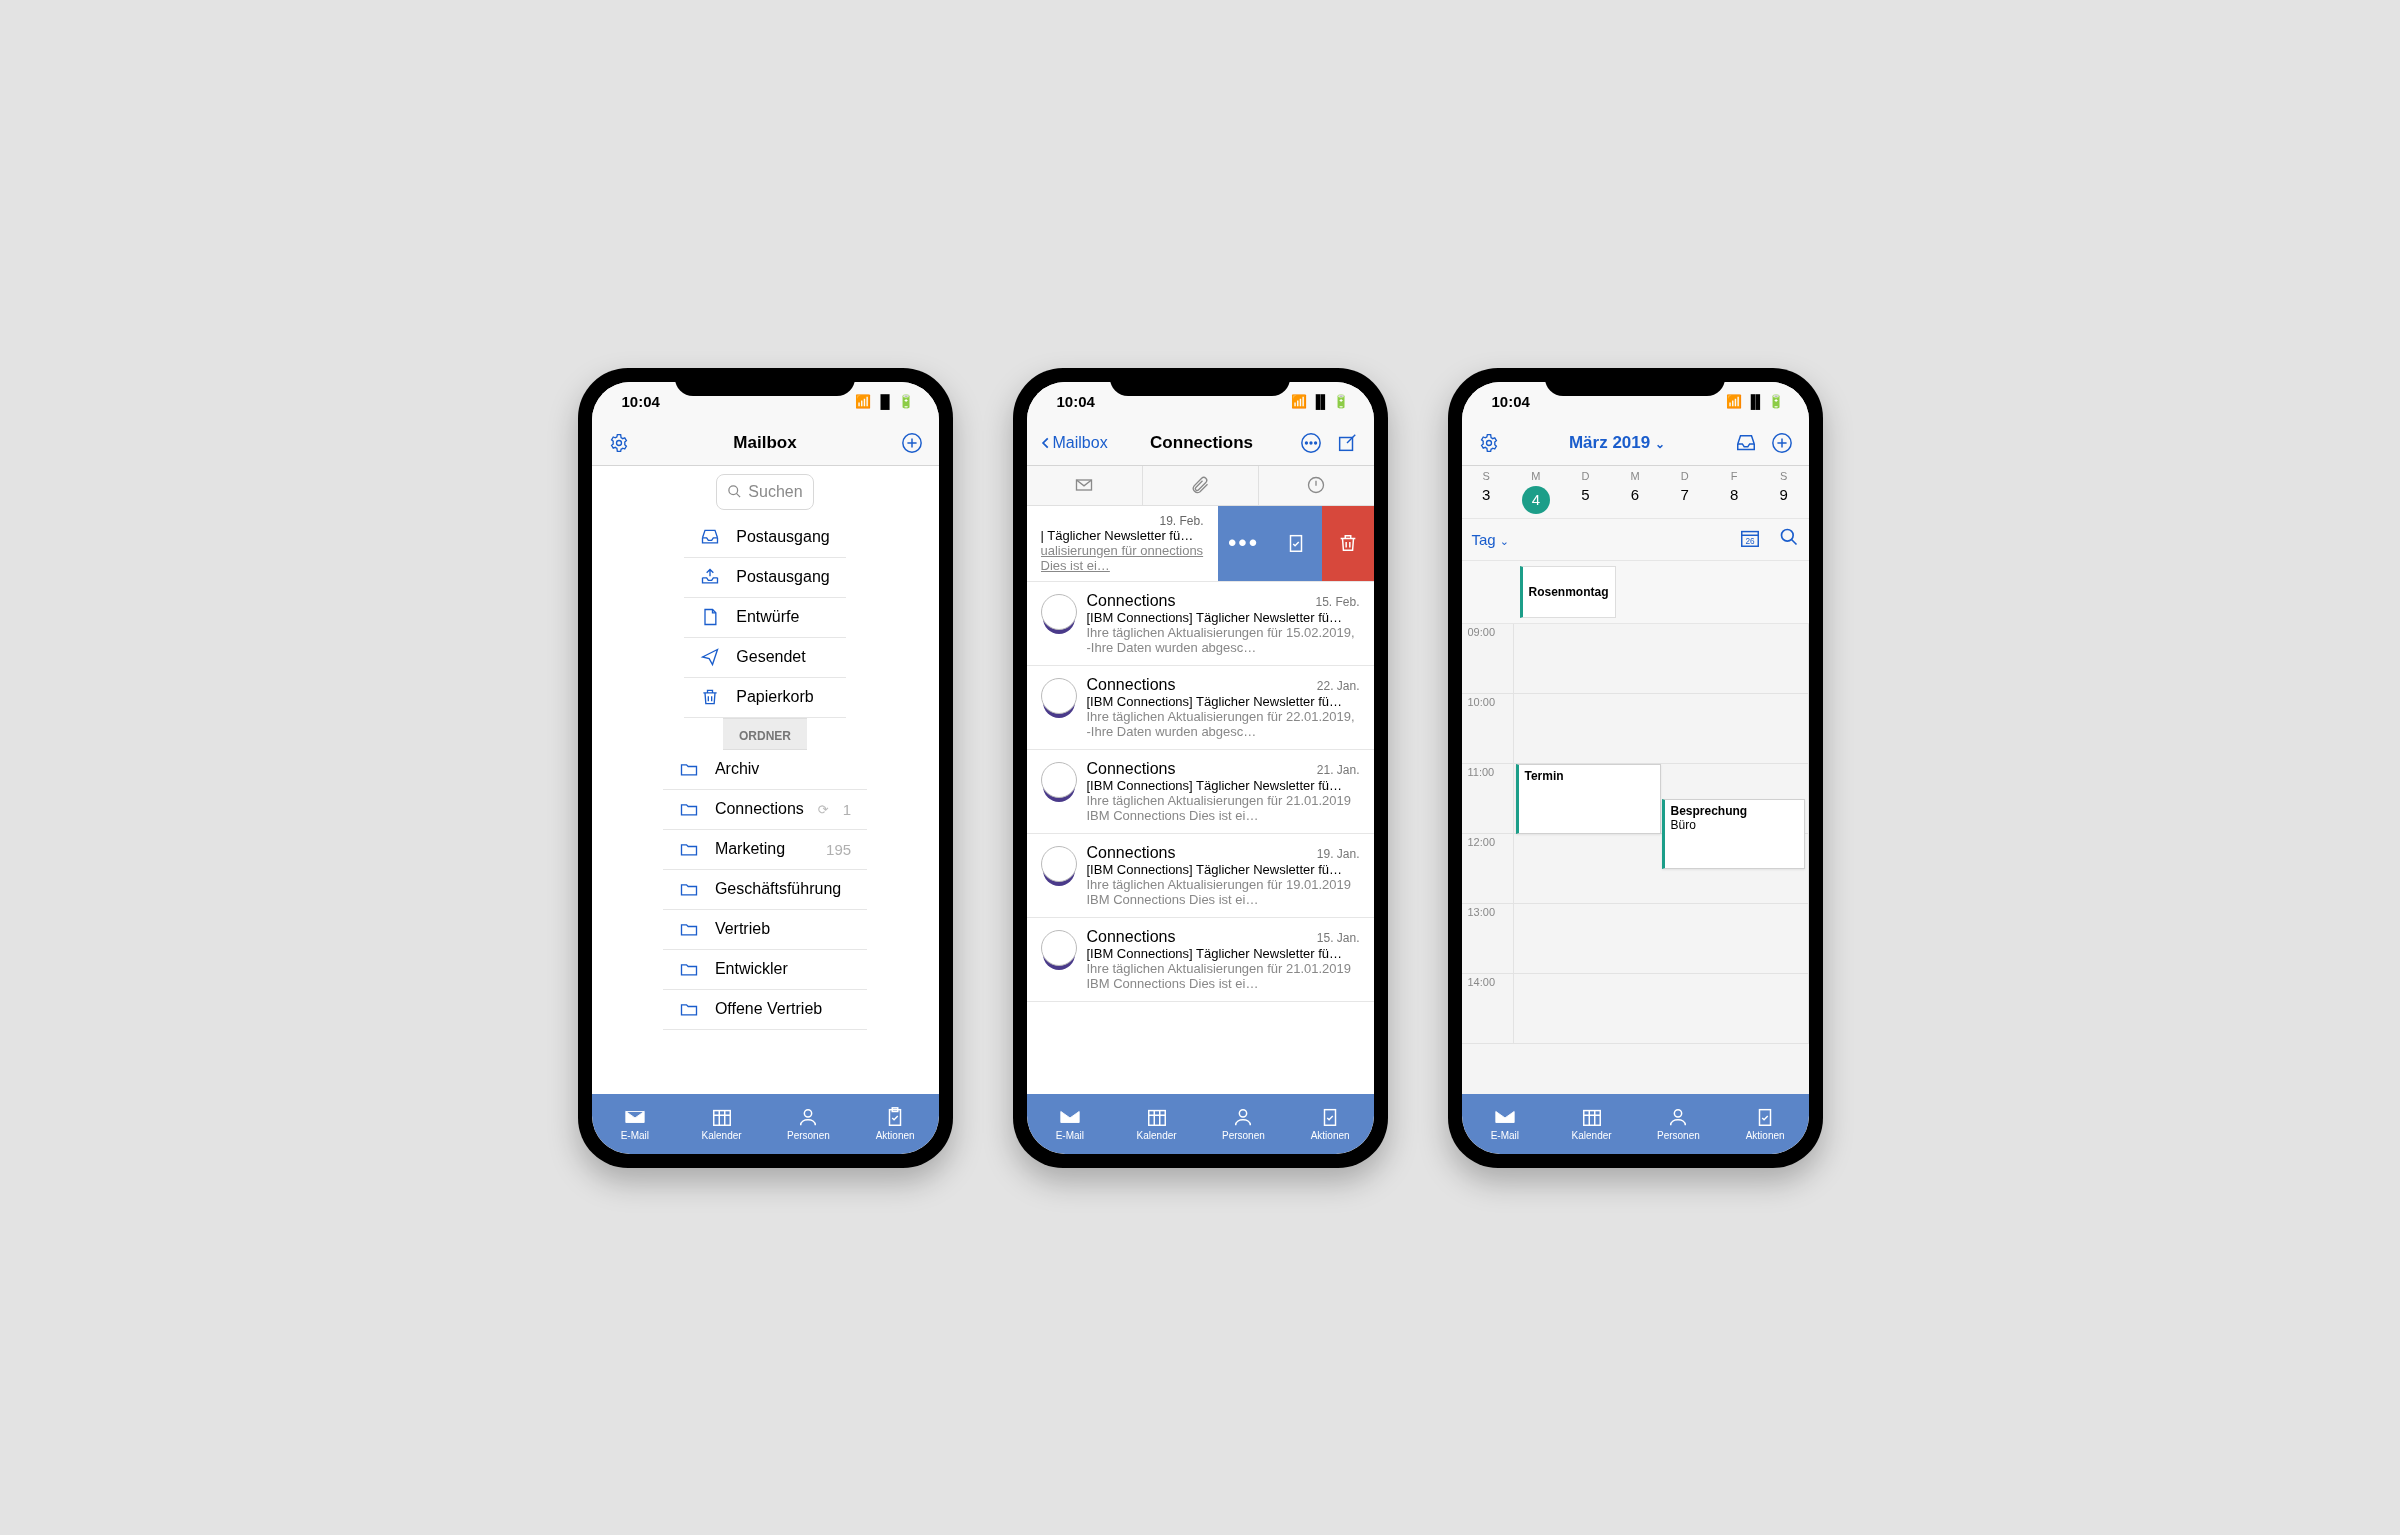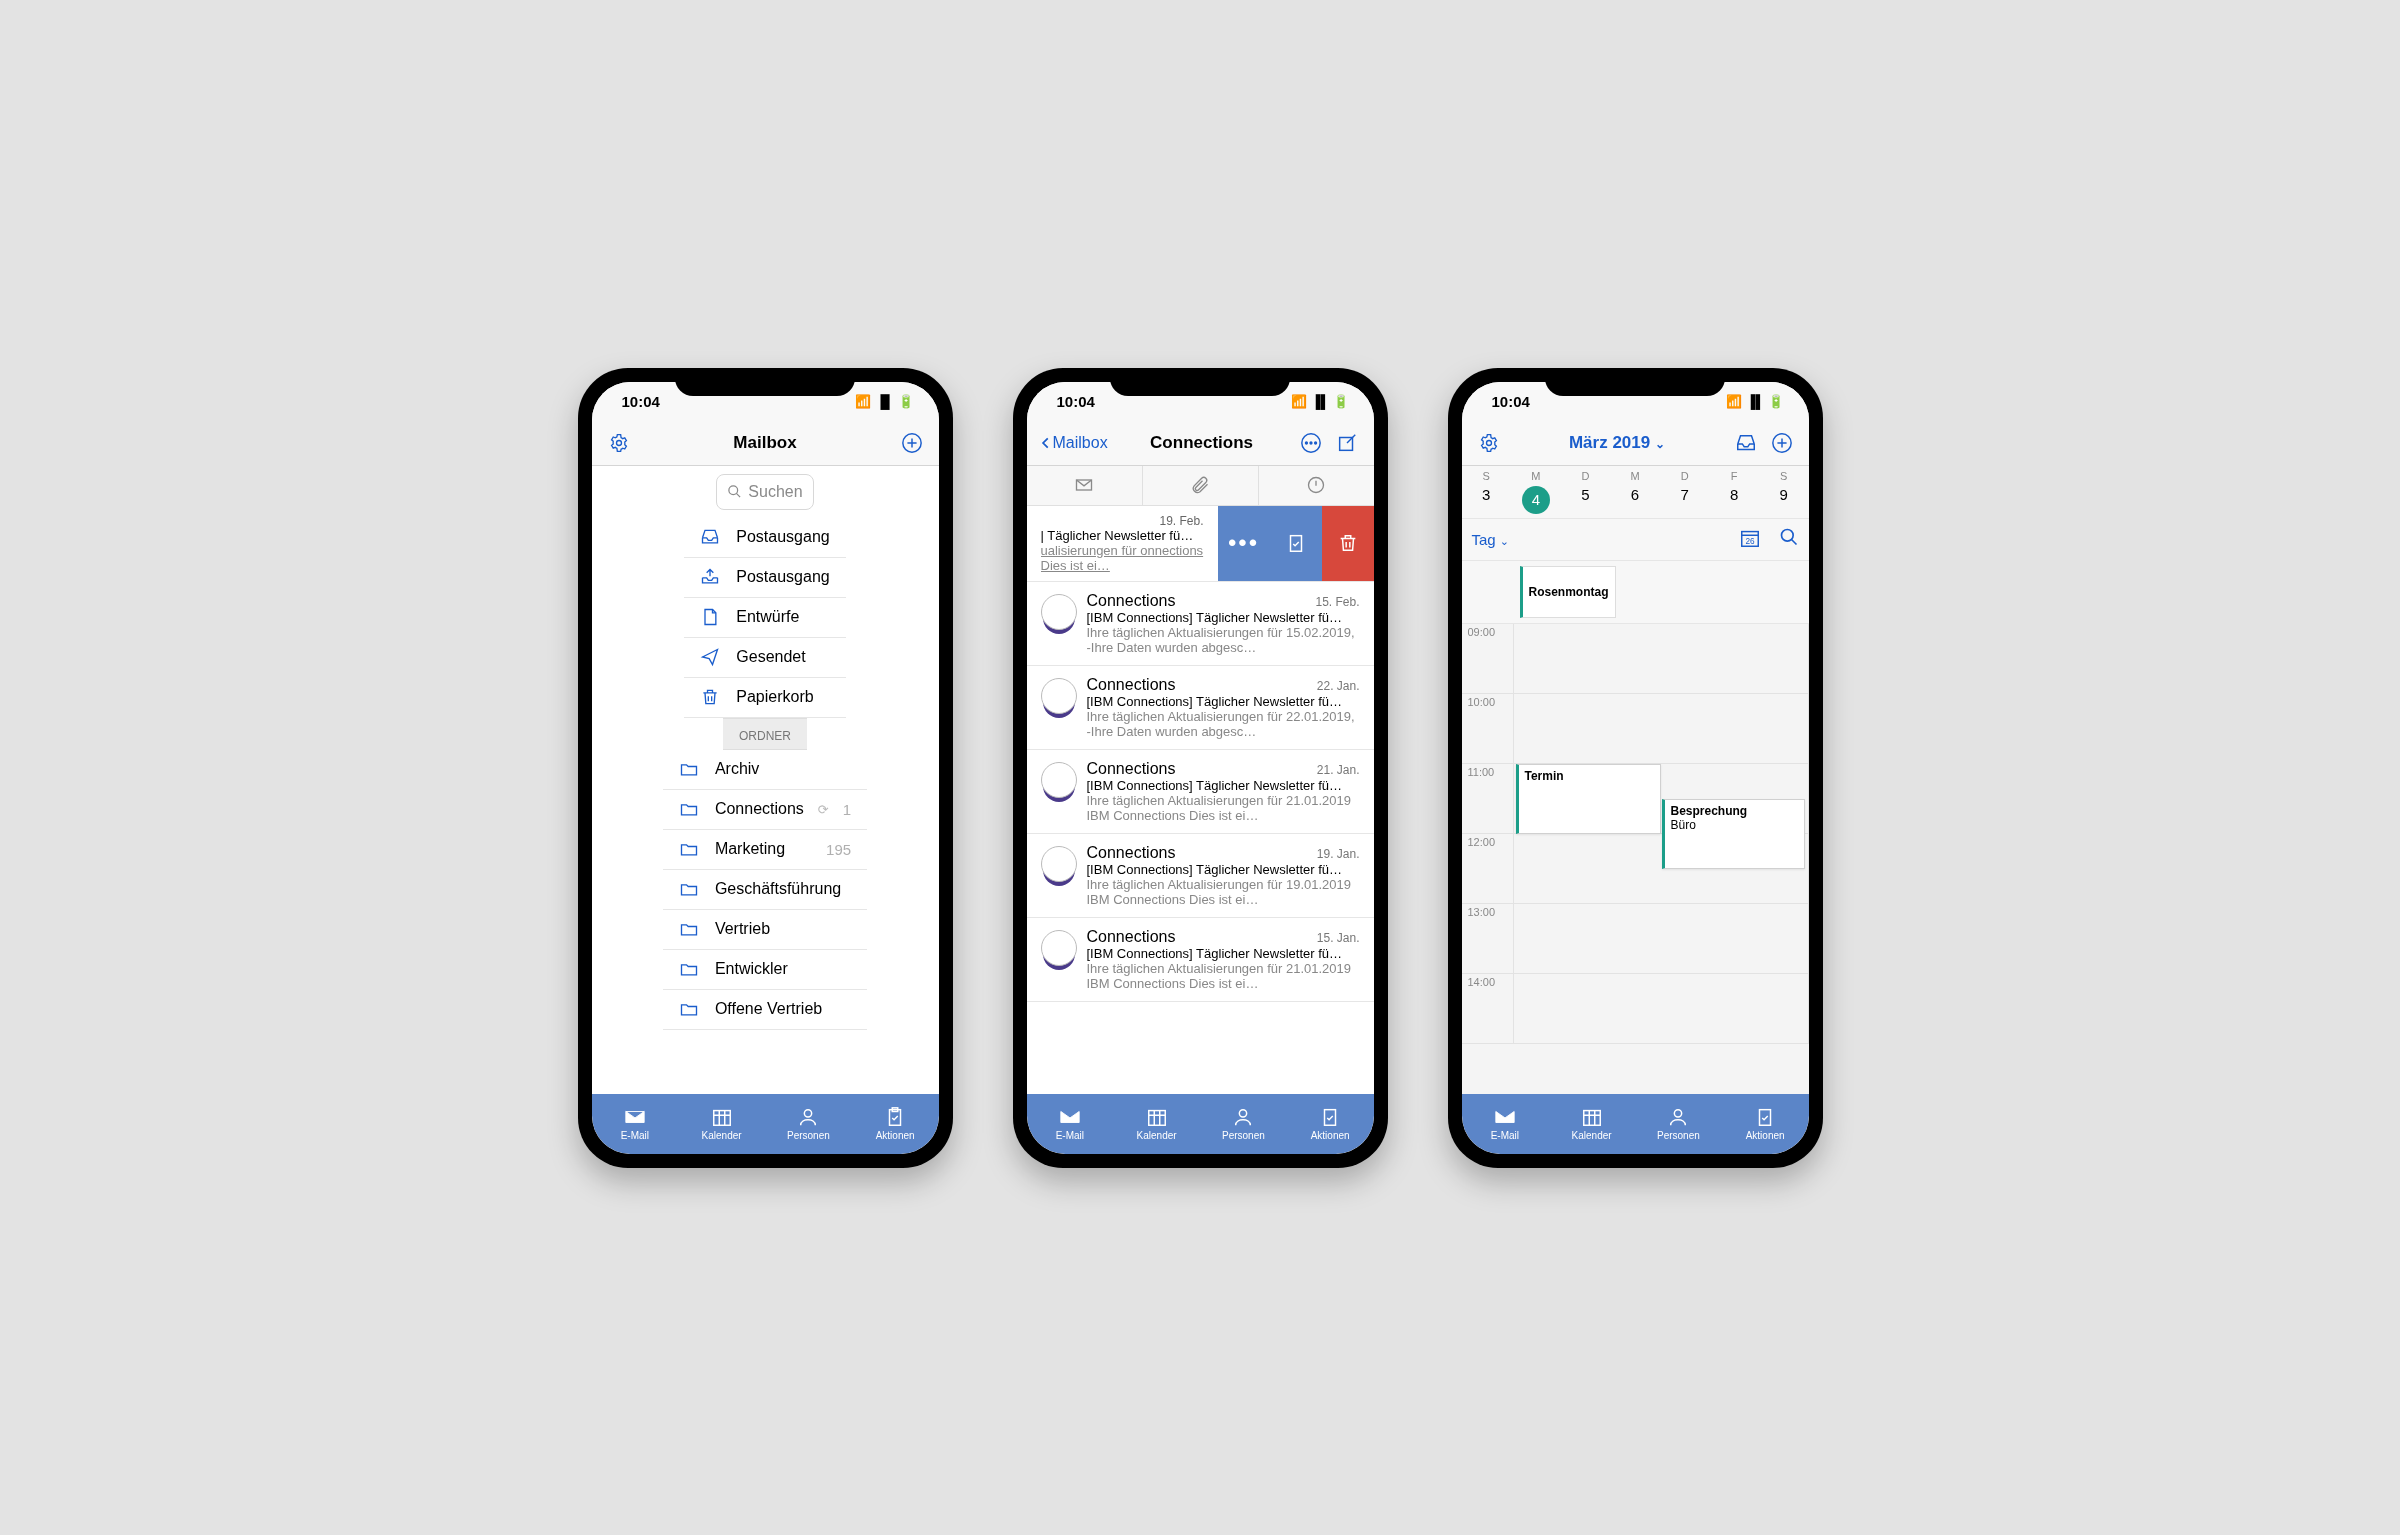--- a/index.html
+++ b/index.html
@@ -97,20 +97,21 @@
   .row .folder-icon { color: #1a5dcc; width: 22px; display:flex; }
   .row .count { color: #b0b0b0; font-size: 15px; }
   .row .label { flex: 1; }
   .section-header {
     background: #ececec;
     padding: 10px 16px 6px;
     font-size: 12px;
     color: #777;
     border-bottom: 1px solid #dedede;
     border-top: 1px solid #dedede;
+    font-weight: bold;
   }
   .tabbar {
     height: 60px;
     background: #5b85c8;
     display: flex;
     border-bottom-left-radius: 38px;
     border-bottom-right-radius: 38px;
   }
   .tab {
     flex: 1;

